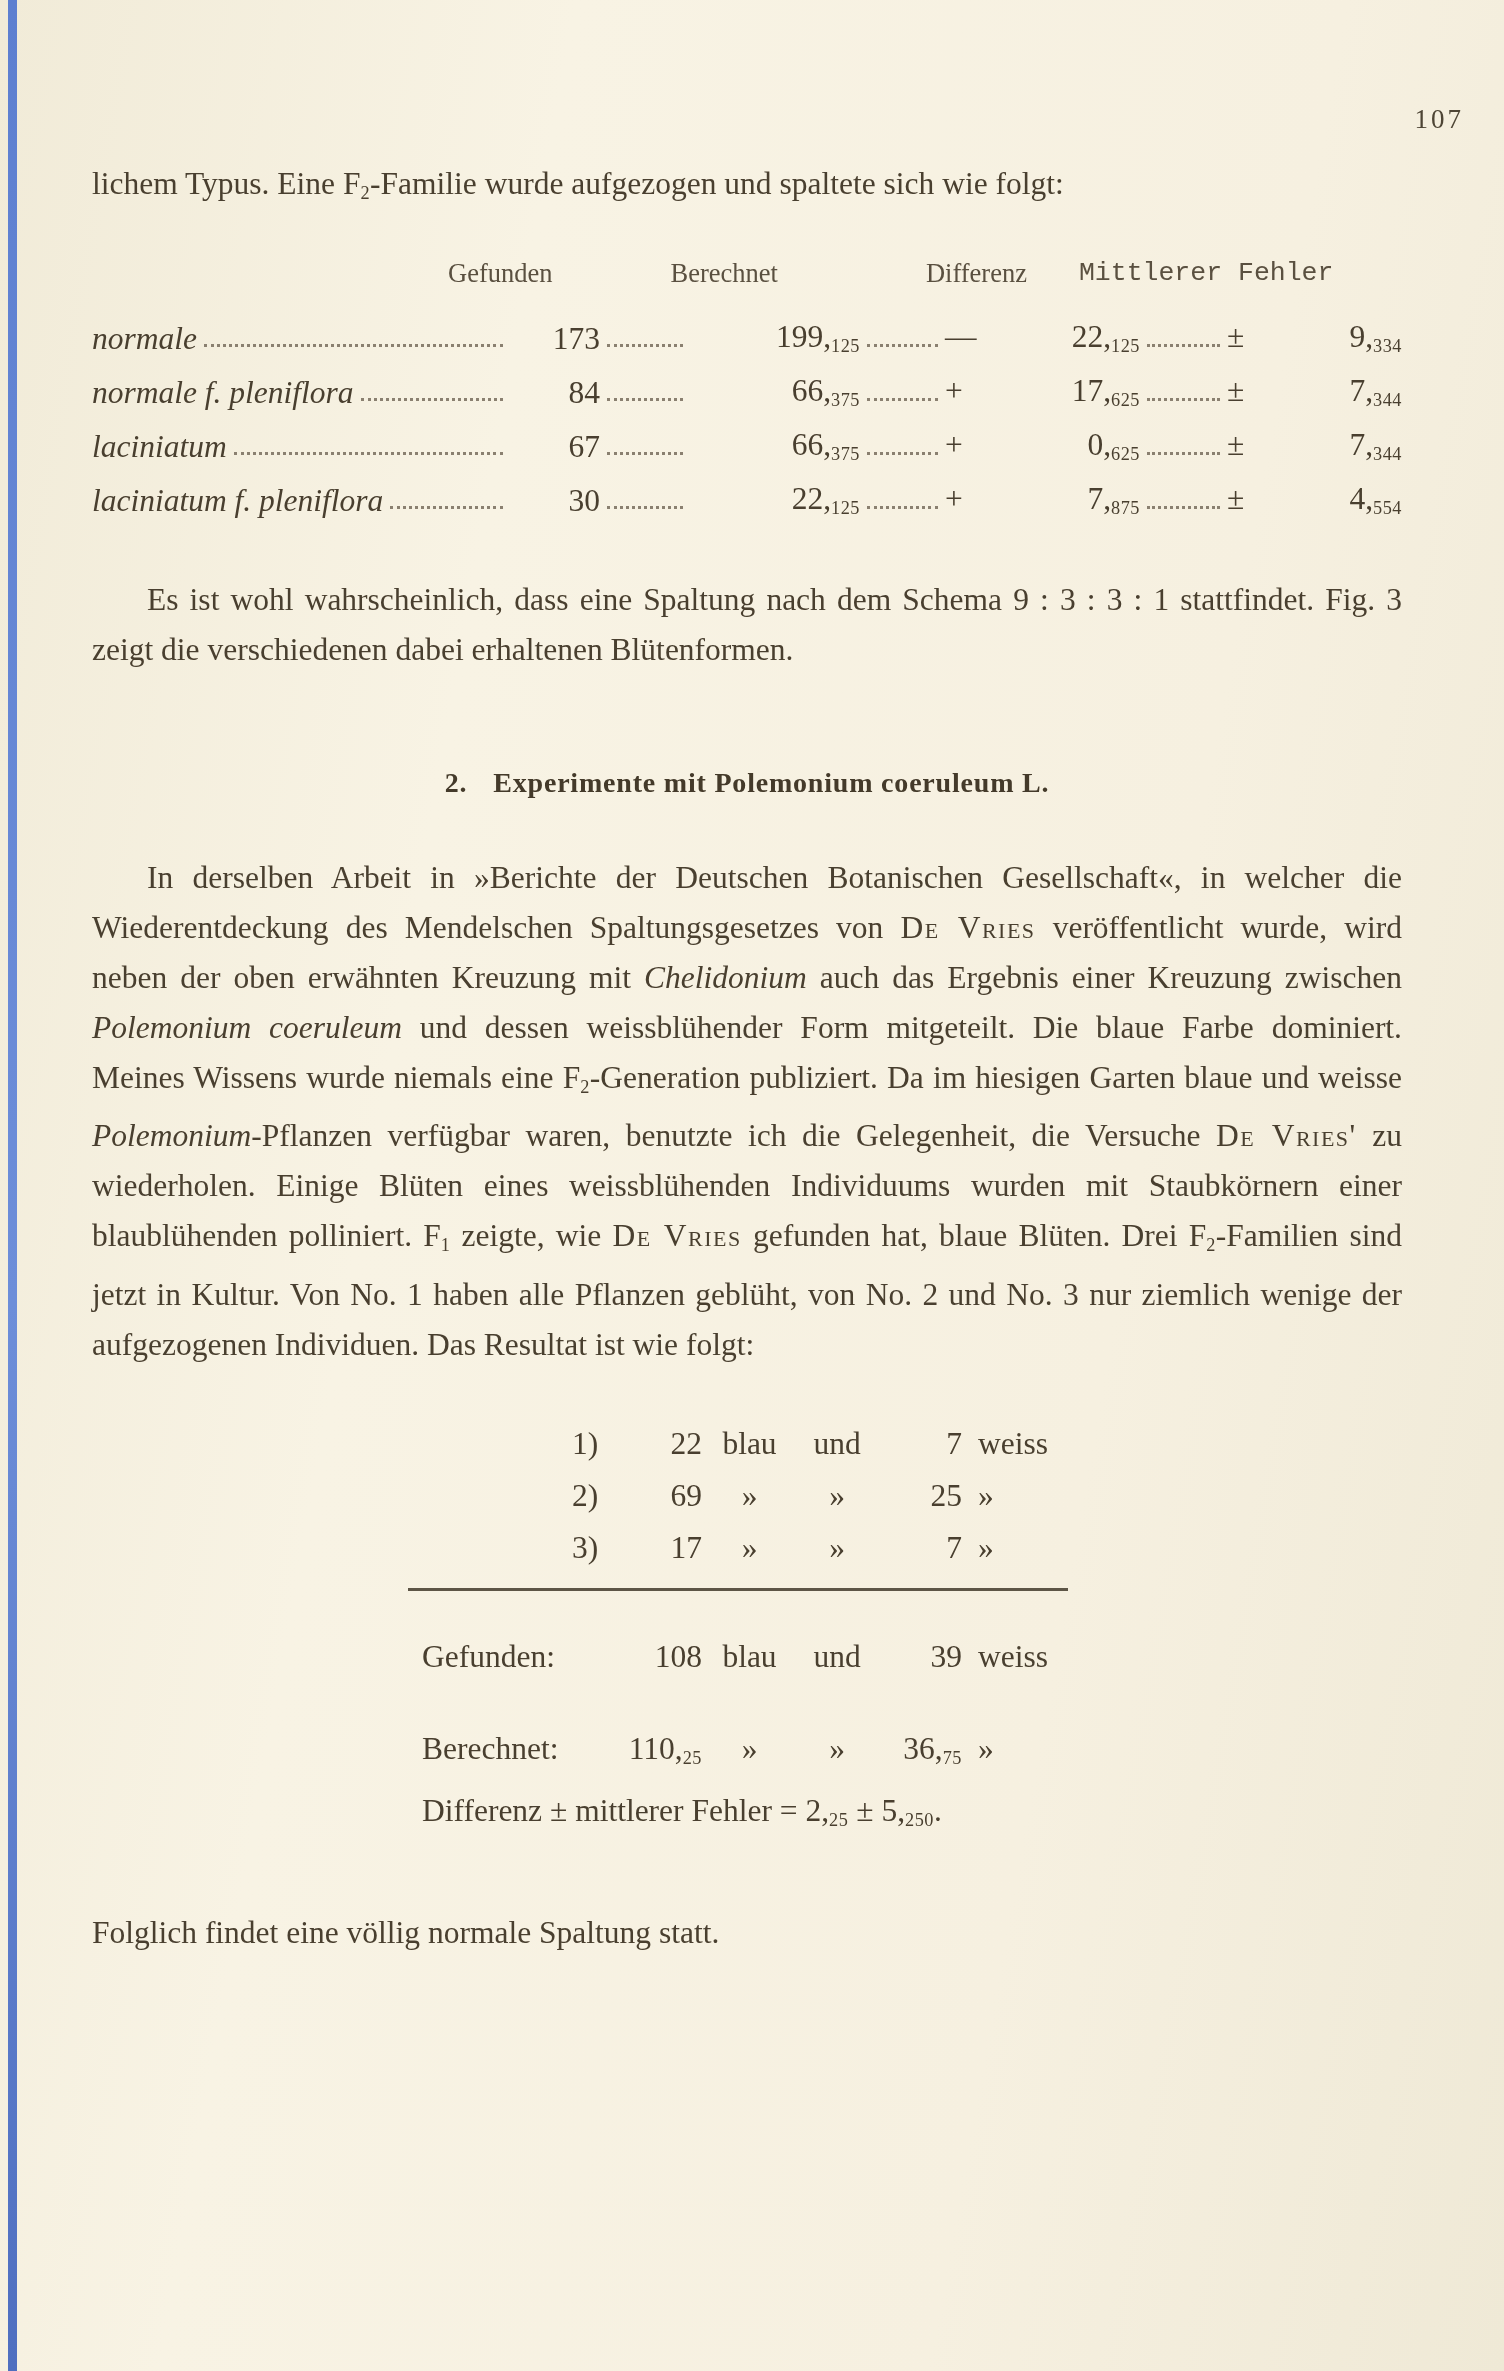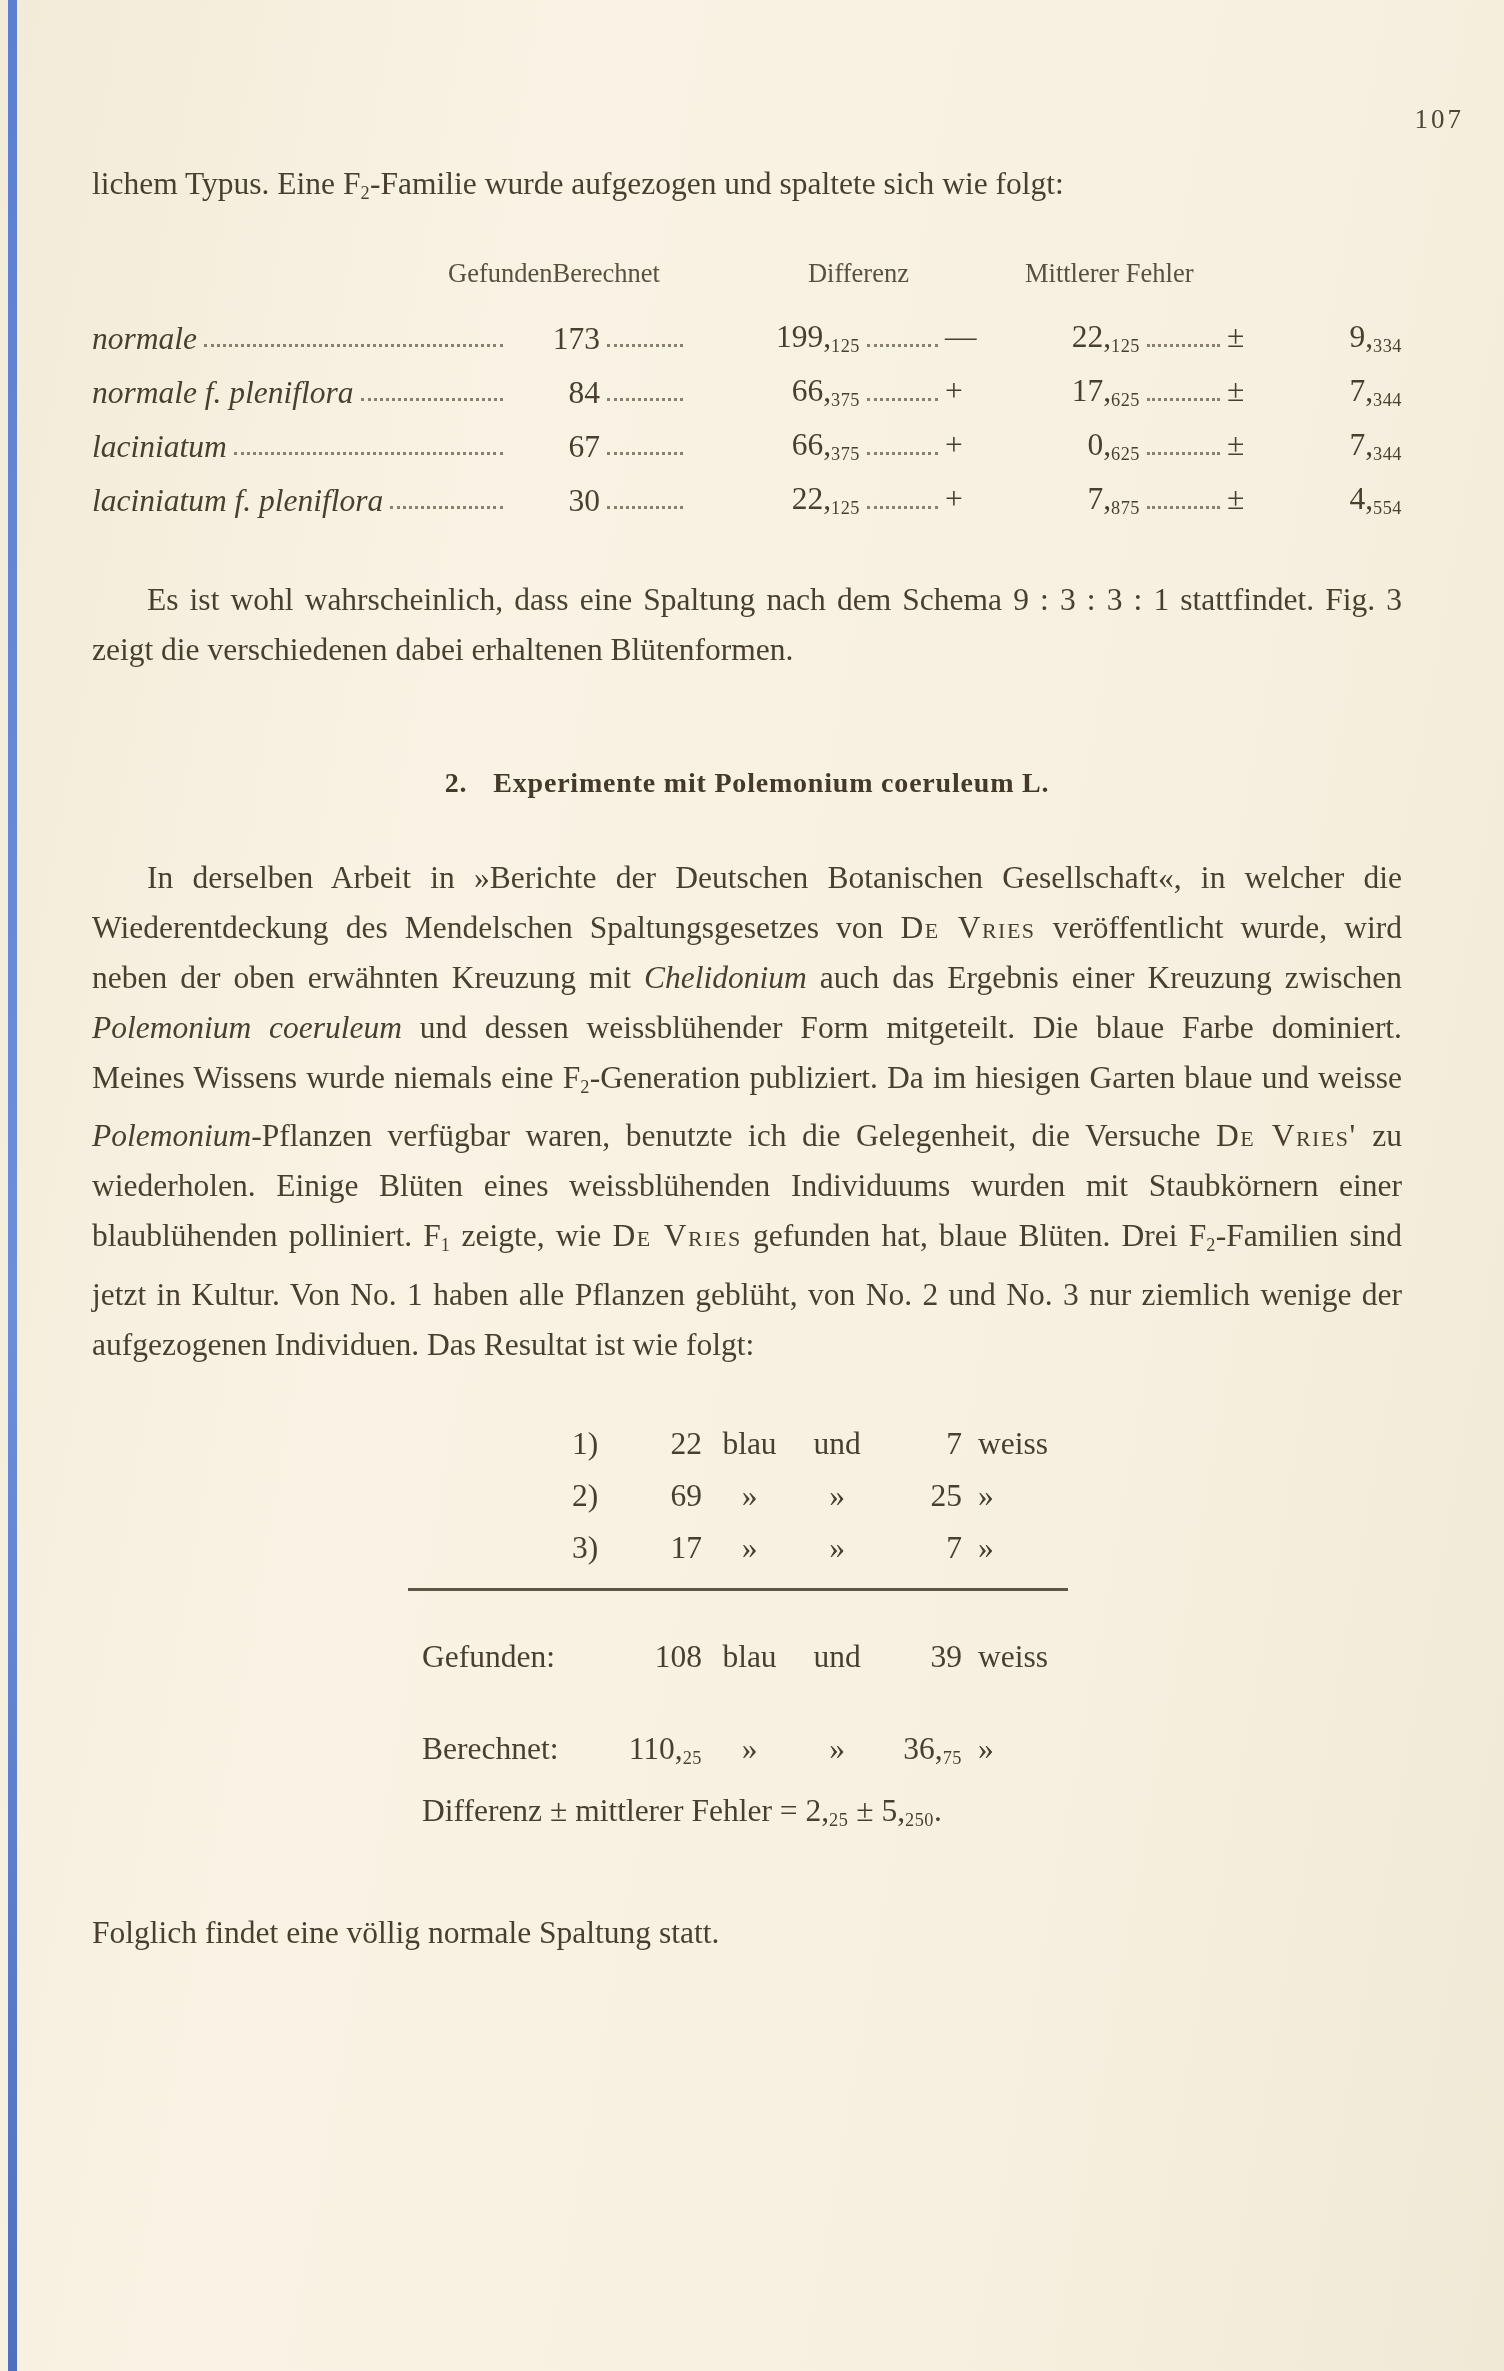--- a/index.html
+++ b/index.html
@@ -45,23 +45,23 @@
 
   .gtable { margin-top: 40px; }
   .thead {
     display: flex;
     font-size: 26.5px;
     color: #5a5040;
     margin-bottom: 14px;
     white-space: nowrap;
   }
   .th-g { margin-left: 356px; }
-  .th-b { }
+  .th-b { margin-left: 118px; }
   .th-d { margin-left: 148px; }
-  .th-f { margin-left: 116px; }
+  .th-f { margin-left: 52px; font-family: Liberation Mono, monospace; }
 
   .trow {
     display: grid;
     grid-template-columns: max-content 1fr 90px 90px 170px 85px 195px 87px 175px;
     align-items: end;
     height: 54px;
     font-size: 31.5px;
   }
   .tname { font-style: italic; white-space: nowrap; }
   .lead {

